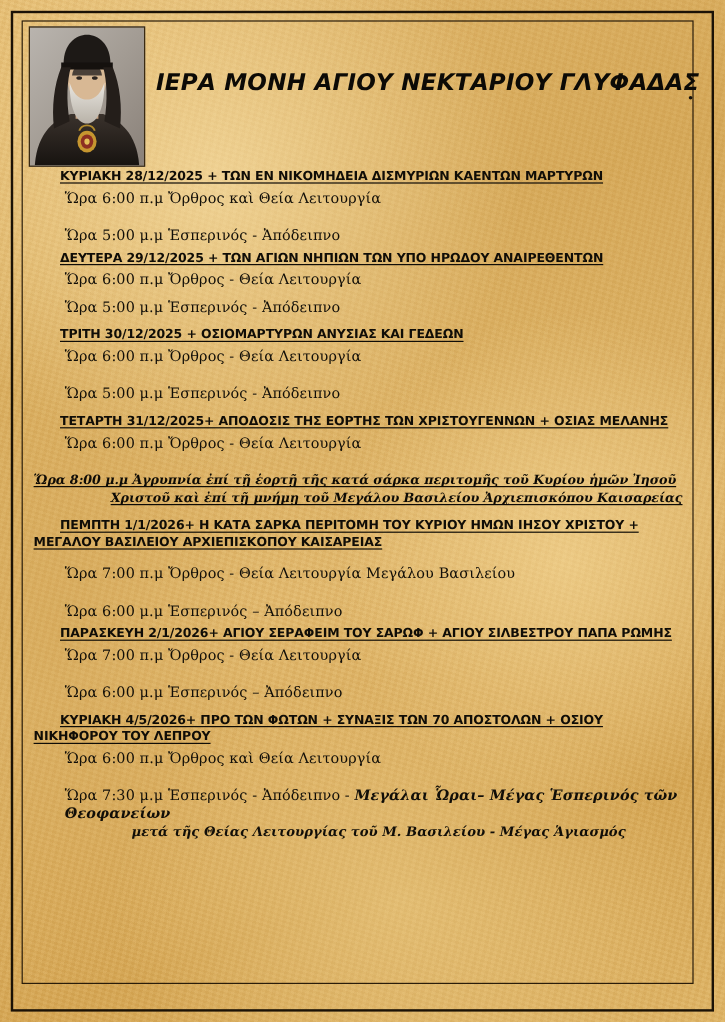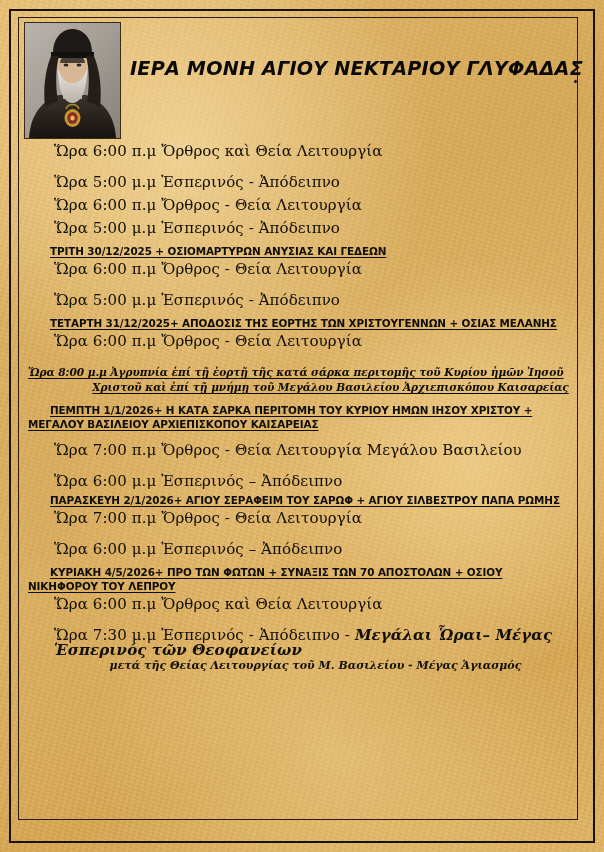--- a/index.html
+++ b/index.html
@@ -60,21 +60,21 @@
   .head{
     font-size:10.4px;font-weight:bold;color:#100d07;
     text-decoration:underline;text-underline-offset:2px;
     line-height:14px;letter-spacing:-.1px;
     font-family:"DejaVu Sans","Liberation Sans",sans-serif;
   }
   .head.c{}
   .head.l{text-align:left;padding-left:22px;}
 
   .svc{
-    font-size:15px;color:#110e08;line-height:15px;
+    font-size:12px;color:#110e08;line-height:15px;
     padding-left:26px;letter-spacing:.1px;
     font-family:"DejaVu Serif","Liberation Serif",serif;
   }
 
   .note{
     font-size:10.3px;font-weight:bold;font-style:italic;color:#0e0b06;
     text-align:center;line-height:14px;padding-left:40px;
     font-family:"DejaVu Sans","Liberation Sans",sans-serif;
   }
 
@@ -153,29 +153,31 @@
       </svg>
     </div>
 
     <div id="title">ΙΕΡΑ ΜΟΝΗ ΑΓΙΟΥ ΝΕΚΤΑΡΙΟΥ ΓΛΥΦΑΔΑΣ</div>
     <div id="title-dot"></div>
   </div>
 
   <div id="body">
 
     <div class="blk">
+      <div class="head l">ΚΥΡΙΑΚΗ 28/12/2025 + ΤΩΝ ΕΝ ΝΙΚΟΜΗΔΕΙΑ ΔΙΣΜΥΡΙΩΝ ΚΑΕΝΤΩΝ ΜΑΡΤΥΡΩΝ</div>
       <div class="gap4"></div>
       <div class="svc">Ὥρα  6:00 π.μ  Ὄρθρος καὶ Θεία Λειτουργία</div>
       <div class="gap16"></div>
       <div class="svc">Ὥρα  5:00 μ.μ  Ἑσπερινός -  Ἀπόδειπνο</div>
     </div>
 
     <div class="gap4"></div>
 
     <div class="blk">
+      <div class="head l">ΔΕΥΤΕΡΑ 29/12/2025 + ΤΩΝ ΑΓΙΩΝ ΝΗΠΙΩΝ ΤΩΝ ΥΠΟ ΗΡΩΔΟΥ ΑΝΑΙΡΕΘΕΝΤΩΝ</div>
       <div class="gap4"></div>
       <div class="svc">Ὥρα  6:00 π.μ  Ὄρθρος - Θεία Λειτουργία</div>
       <div class="gap4"></div>
       <div class="gap4"></div>
       <div class="svc">Ὥρα  5:00  μ.μ  Ἑσπερινός - Ἀπόδειπνο</div>
     </div>
 
     <div class="gap8"></div>
 
     <div class="blk">

